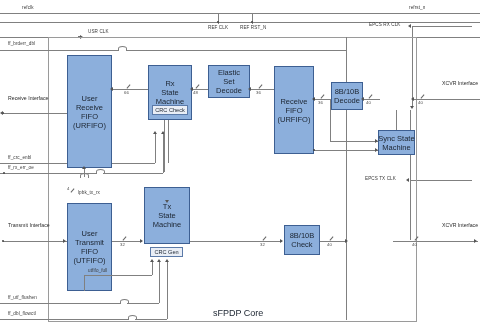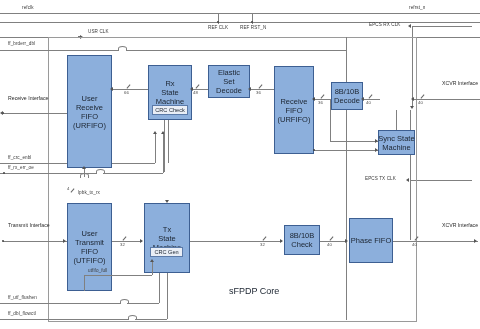--- a/index.html
+++ b/index.html
@@ -64,21 +64,21 @@
   <div class="ln lnh" style="left:412px;top:26px;width:60px;"></div>
   <div class="arw arw-l" style="left:408px;top:24px;"></div>
   <div class="ln lnv" style="left:412px;top:26px;height:80px;"></div>
 
   <div class="lbl" style="left:365px;top:176px;">EPCS TX CLK</div>
   <div class="ln lnh" style="left:410px;top:180px;width:62px;"></div>
   <div class="arw arw-l" style="left:406px;top:178px;"></div>
   <div class="ln lnv" style="left:410px;top:110px;height:130px;"></div>
 
   <div class="border-box" style="left:48px;top:37px;width:367px;height:283px;"></div>
-  <div class="core-title" style="left:213px;top:286px;margin-left:16px;">sFPDP Core</div>
+  <div class="core-title" style="left:213px;top:308px;">sFPDP Core</div>
 
   <div class="ln lnv" style="left:346px;top:37px;height:283px;"></div>
 
   <div class="lbl" style="left:8px;top:41px;">ff_brderr_dbl</div>
   <div class="ln lnh" style="left:0;top:50px;width:118px;"></div>
   <div class="hop" style="left:118px;top:46px;"></div>
   <div class="ln lnh" style="left:126px;top:50px;width:220px;"></div>
   <div class="ln lnv" style="left:48px;top:50px;height:1px;"></div>
 
   <div class="lbl" style="left:8px;top:155px;">ff_crc_enbl</div>
@@ -225,21 +225,21 @@
     <span>Transmit</span>
     <span>FIFO</span>
     <span>(UTFIFO)</span>
   </div>
 
   <div class="ln lnh" style="left:112px;top:241px;width:30px;"></div>
   <div class="arw arw-r" style="left:140px;top:239px;"></div>
   <div class="slash" style="left:122px;top:238px;"></div>
   <div class="bw" style="left:120px;top:242px;">32</div>
 
-  <div class="blk" style="left:144px;top:203px;width:46px;height:70px;align-items:center;">
+  <div class="blk" style="left:144px;top:187px;width:46px;height:57px;align-items:center;">
     <span>Tx</span>
     <span>State</span>
     <span>Machine</span>
   </div>
   <div class="subblk" style="left:150px;top:247px;width:33px;height:10px;">CRC Gen</div>
 
   <div class="arw arw-d" style="left:165px;top:200px;"></div>
 
   <div class="lbl" style="left:88px;top:268px;">utfifo_full</div>
   <div class="ln lnv" style="left:84px;top:291px;height:-0px;"></div>
@@ -256,23 +256,20 @@
   <div class="blk" style="left:284px;top:225px;width:36px;height:30px;">
     <span>8B/10B</span>
     <span>Check</span>
   </div>
 
   <div class="ln lnh" style="left:320px;top:241px;width:27px;"></div>
   <div class="arw arw-r" style="left:345px;top:239px;"></div>
   <div class="slash" style="left:329px;top:238px;"></div>
   <div class="bw" style="left:327px;top:242px;">40</div>
 
-  <div class="blk" style="left:349px;top:218px;width:44px;height:45px;">
-    <span>Phase FIFO</span>
-  </div>
 
   <div class="ln lnh" style="left:393px;top:241px;width:85px;"></div>
   <div class="arw arw-r" style="left:474px;top:239px;"></div>
   <div class="slash" style="left:414px;top:238px;"></div>
   <div class="bw" style="left:412px;top:242px;">40</div>
   <div class="iface" style="left:442px;top:222px;">
     <span>XCVR</span>
     <span>Interface</span>
   </div>
 

